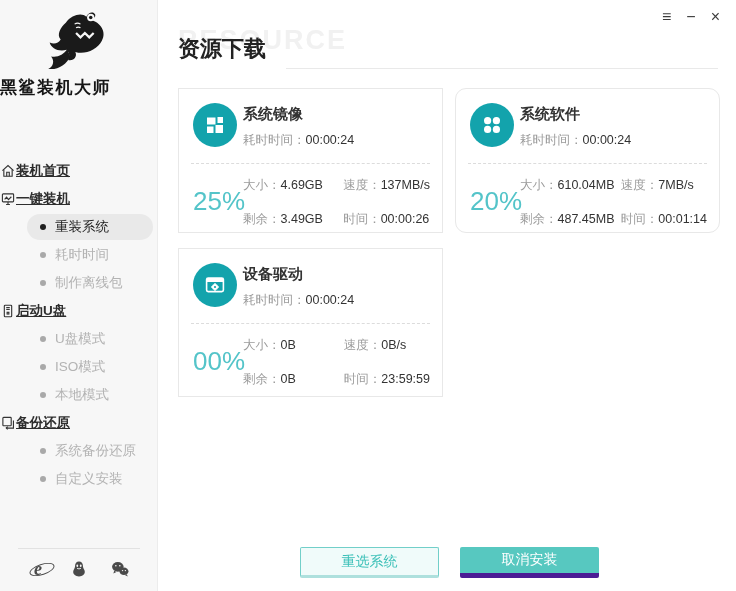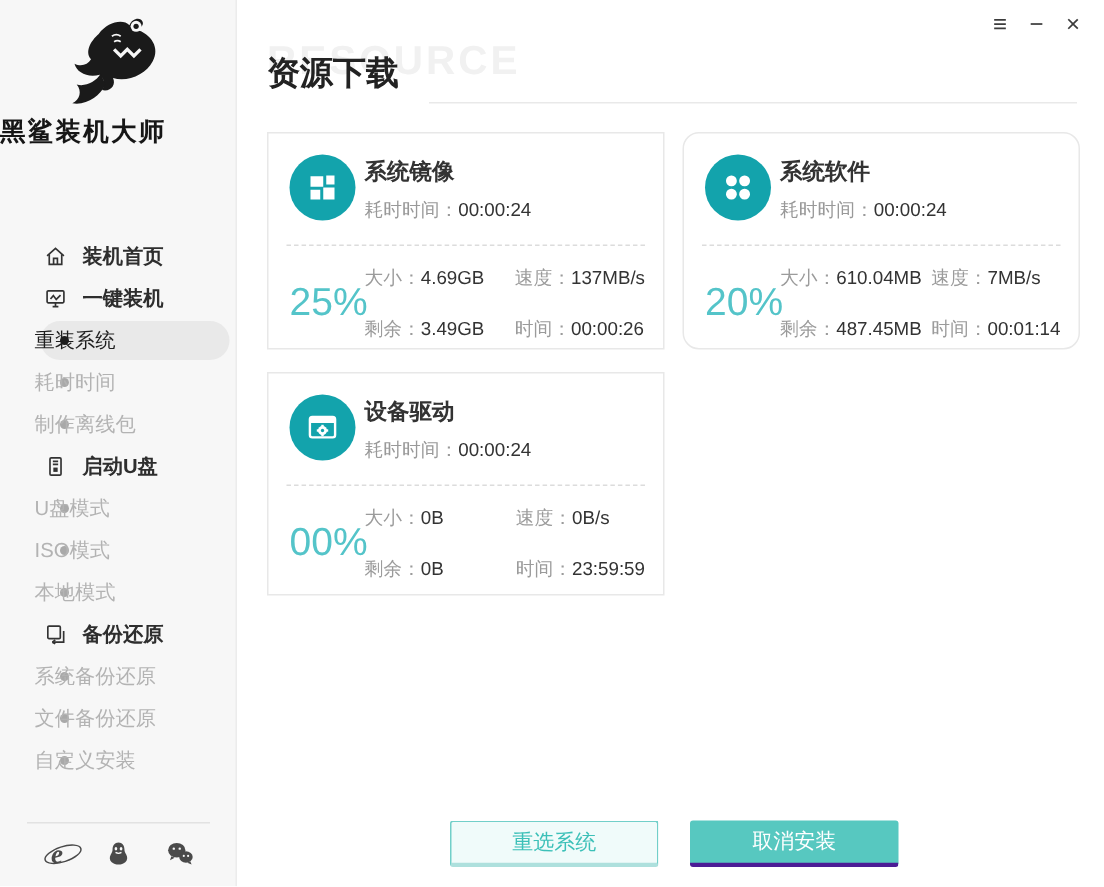--- a/index.html
+++ b/index.html
@@ -6,23 +6,23 @@
   .app{position:relative;width:736px;height:591px;overflow:hidden;background:#fff;}
 
   
   .sidebar{position:absolute;left:0;top:0;width:158px;height:591px;background:#f7f7f7;border-right:1px solid #ececec;box-sizing:border-box;}
   .logo{position:absolute;top:8px;left:0;width:158px;}
   .logo svg{display:block;margin:0 auto;}
   .logo-text{font-size:17px;font-weight:bold;color:#161616;letter-spacing:1.5px;margin-top:2px;}
 
   .menu{position:absolute;top:157px;left:0;width:158px;}
   .m-row{position:relative;height:28px;display:flex;align-items:center;cursor:pointer;box-sizing:border-box;}
-  .m-top{padding-left:29px;gap:10px;color:#2e2e2e;font-size:13.5px;font-weight:700;}
+  .m-top{color:#2e2e2e;font-size:13.5px;font-weight:700;text-decoration:underline;}
   .m-top svg{width:16px;height:16px;flex:0 0 16px;}
-  .m-sub{padding-left:23px;font-size:13.5px;color:#b3b3b3;}
+  .m-sub{padding-left:55px;font-size:13.5px;color:#b3b3b3;}
   .m-sub .dot{position:absolute;left:40px;top:11px;width:6px;height:6px;border-radius:50%;background:#a9a9a9;z-index:1;}
   .m-sub .lbl{position:relative;z-index:1;}
   .m-sub.active{color:#1e1e1e;}
   .m-sub.active .dot{background:#1e1e1e;}
   .m-sub.active::before{content:"";position:absolute;left:27px;right:5px;top:1px;bottom:1px;background:#e9e9e9;border-radius:13px;}
 
   .side-foot{position:absolute;bottom:0;left:0;width:158px;}
   .foot-divider{margin:0 18px;border-top:1px solid #e2e2e2;}
   .foot-icons{display:flex;justify-content:space-between;align-items:center;padding:9px 27px 11px 27px;}
   .fi{width:22px;height:22px;display:flex;align-items:center;justify-content:center;cursor:pointer;}
@@ -52,21 +52,21 @@
   .c-elapsed b{color:#333;font-weight:400;}
   .c-dash{position:absolute;left:12px;right:12px;top:74px;border-top:1px dashed #dcdcdc;}
   .c-pct{position:absolute;left:14px;top:97px;font-size:26px;color:#54c4c9;}
   .c-stats{position:absolute;left:64px;right:12px;top:88px;display:grid;grid-template-columns:auto auto;justify-content:space-between;row-gap:17px;font-size:12.5px;}
   .stat{white-space:nowrap;}
   .stat .lbl{color:#9b9b9b;}
   .stat .val{color:#333;}
 
   .btn{position:absolute;top:547px;width:139px;height:31px;display:flex;align-items:center;justify-content:center;font-size:14px;box-sizing:border-box;cursor:pointer;border-radius:2px;}
   .btn-outline{left:142px;background:#f0fbfa;border:1px solid #72cfc9;border-bottom:3px solid #aee0dd;color:#3cc0b8;}
-  .btn-fill{left:302px;background:#57c8c0;color:#fff;border:none;border-bottom:3px solid #4c1d95;}
+  .btn-fill{left:302px;background:#57c8c0;color:#fff;border:none;border-bottom:5px solid #4c1d95;}
 </style>
 </head>
 <body>
 
 <div class="app">
 
   <div class="sidebar">
 
     <div class="logo">
       <svg width="74" height="66" viewBox="0 0 100 90">
@@ -146,24 +146,20 @@
             <path d="M7.4 16.4 l2.4 -1.8 M7.4 16.4 l2.4 1.4"></path>
           </svg>
         <span class="lbl">备份还原</span>
       </div>
 
       <div class="m-row m-sub">
         <span class="dot"></span>
         <span class="lbl">系统备份还原</span>
       </div>
 
-      <div class="m-row m-sub">
-        <span class="dot"></span>
-        <span class="lbl">文件备份还原</span>
-      </div>
 
       <div class="m-row m-sub">
         <span class="dot"></span>
         <span class="lbl">自定义安装</span>
       </div>
 
     </div>
 
     <div class="side-foot">
       <div class="foot-divider"></div>

